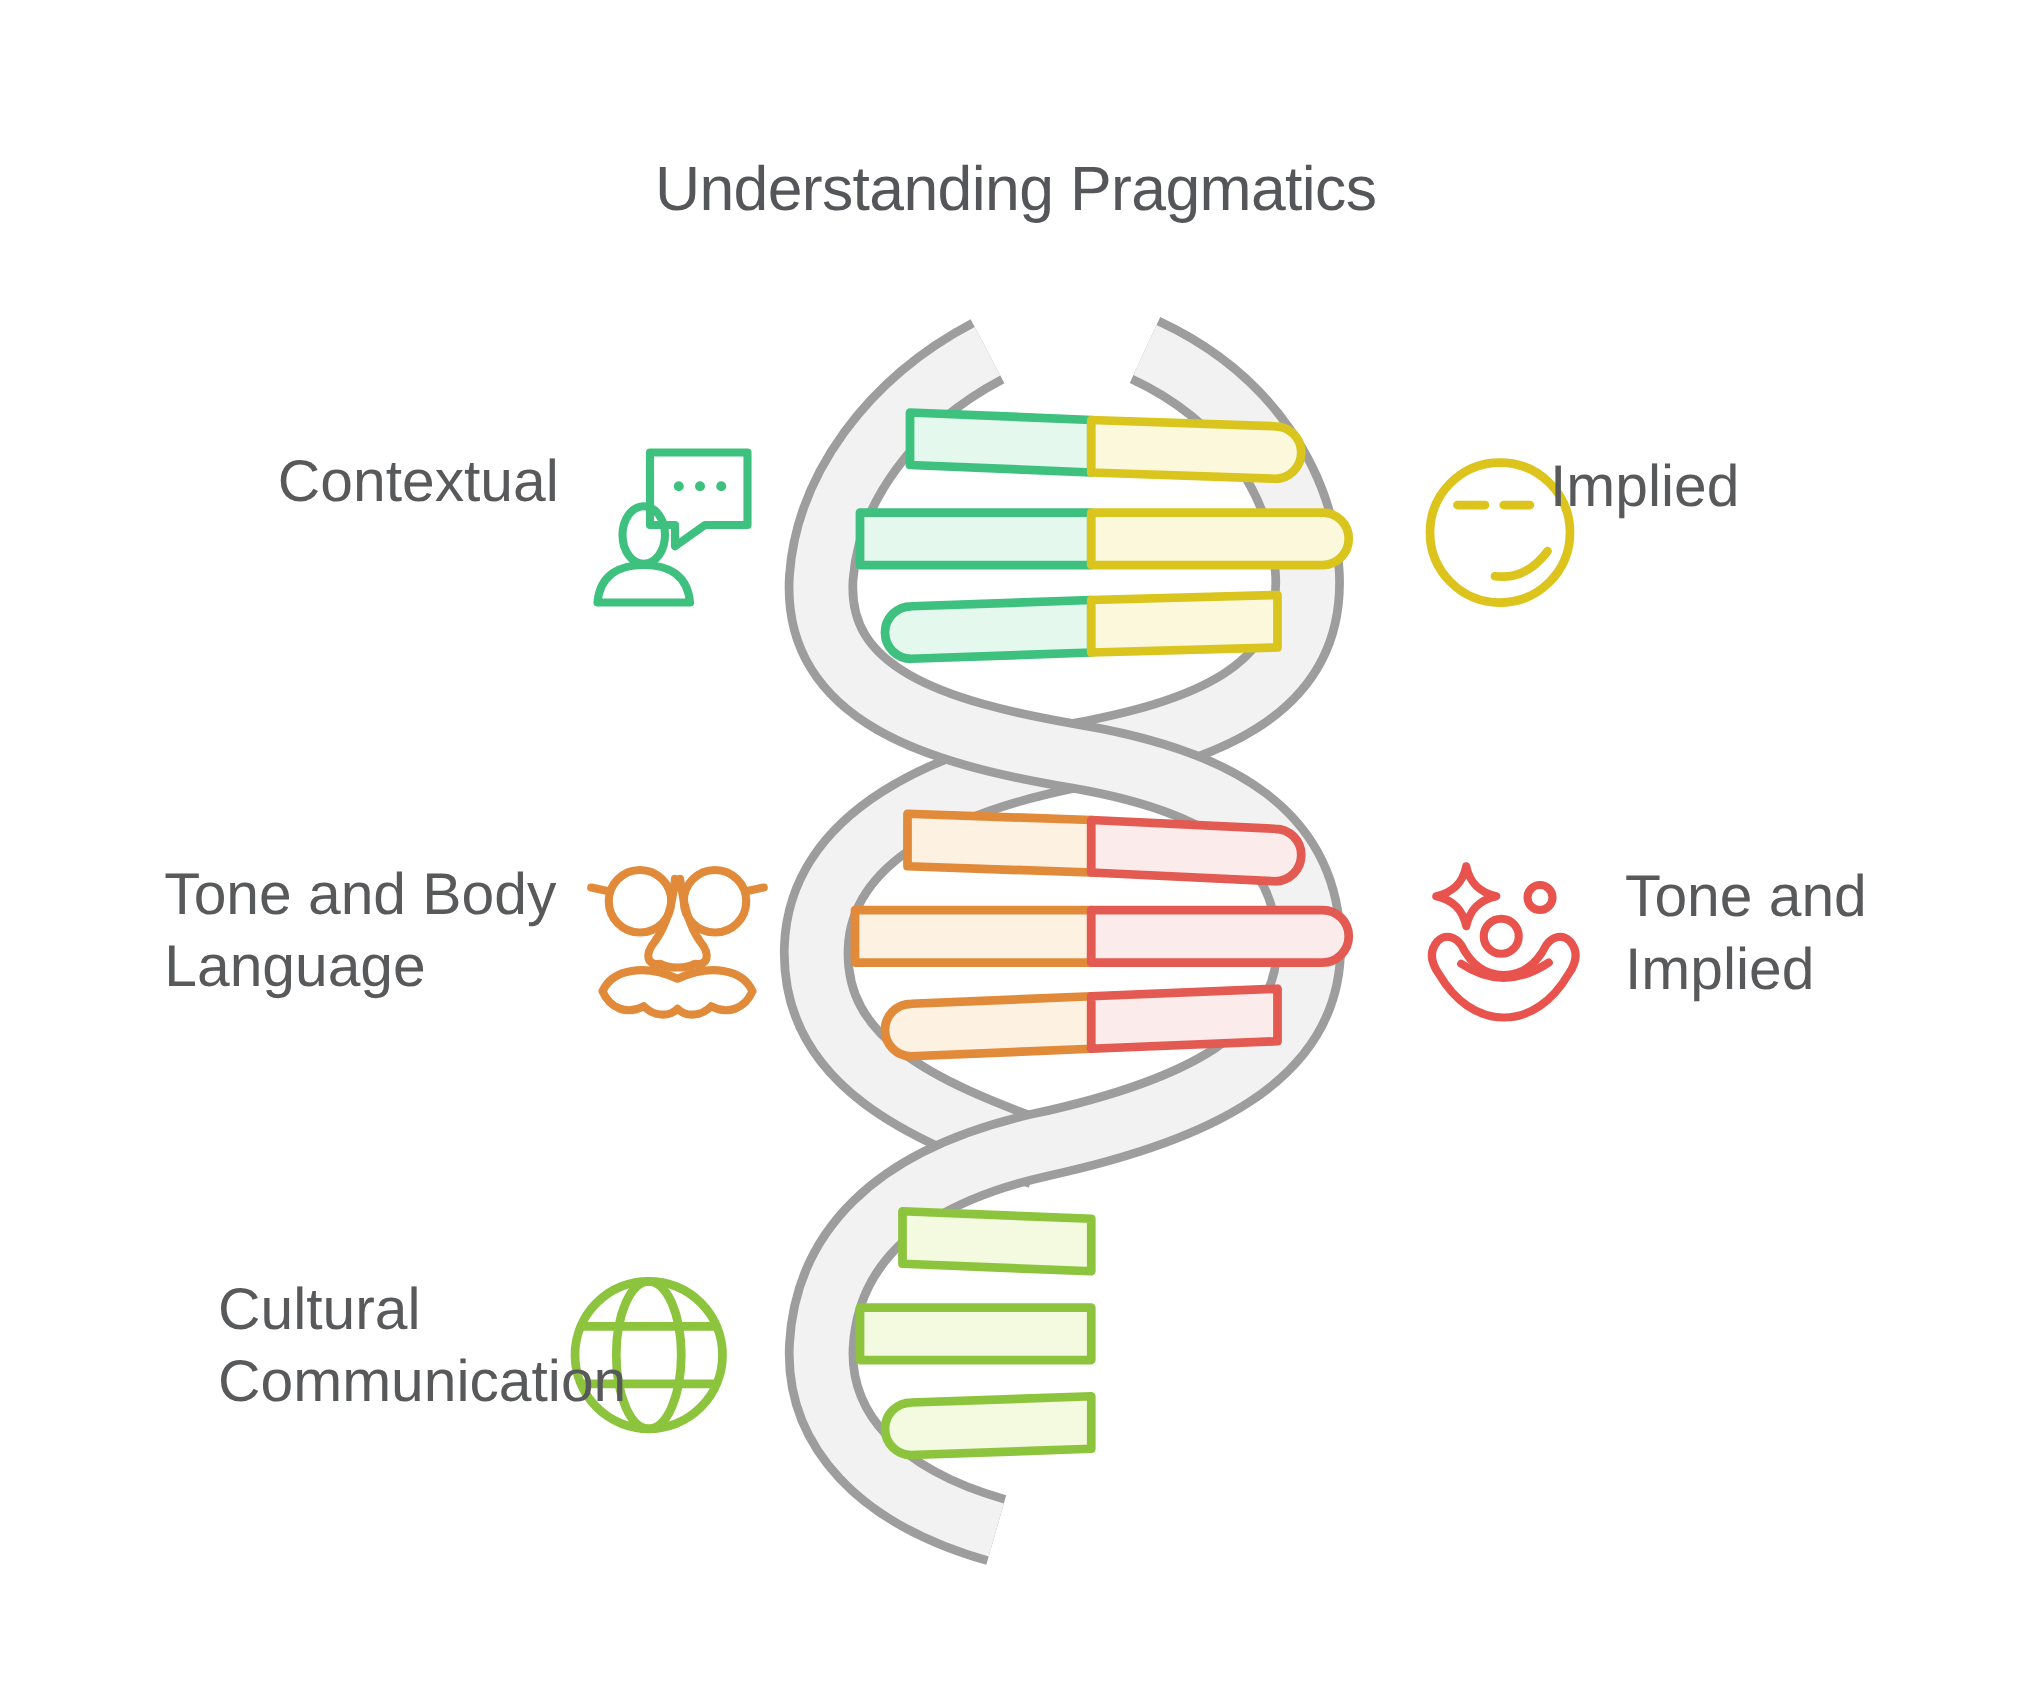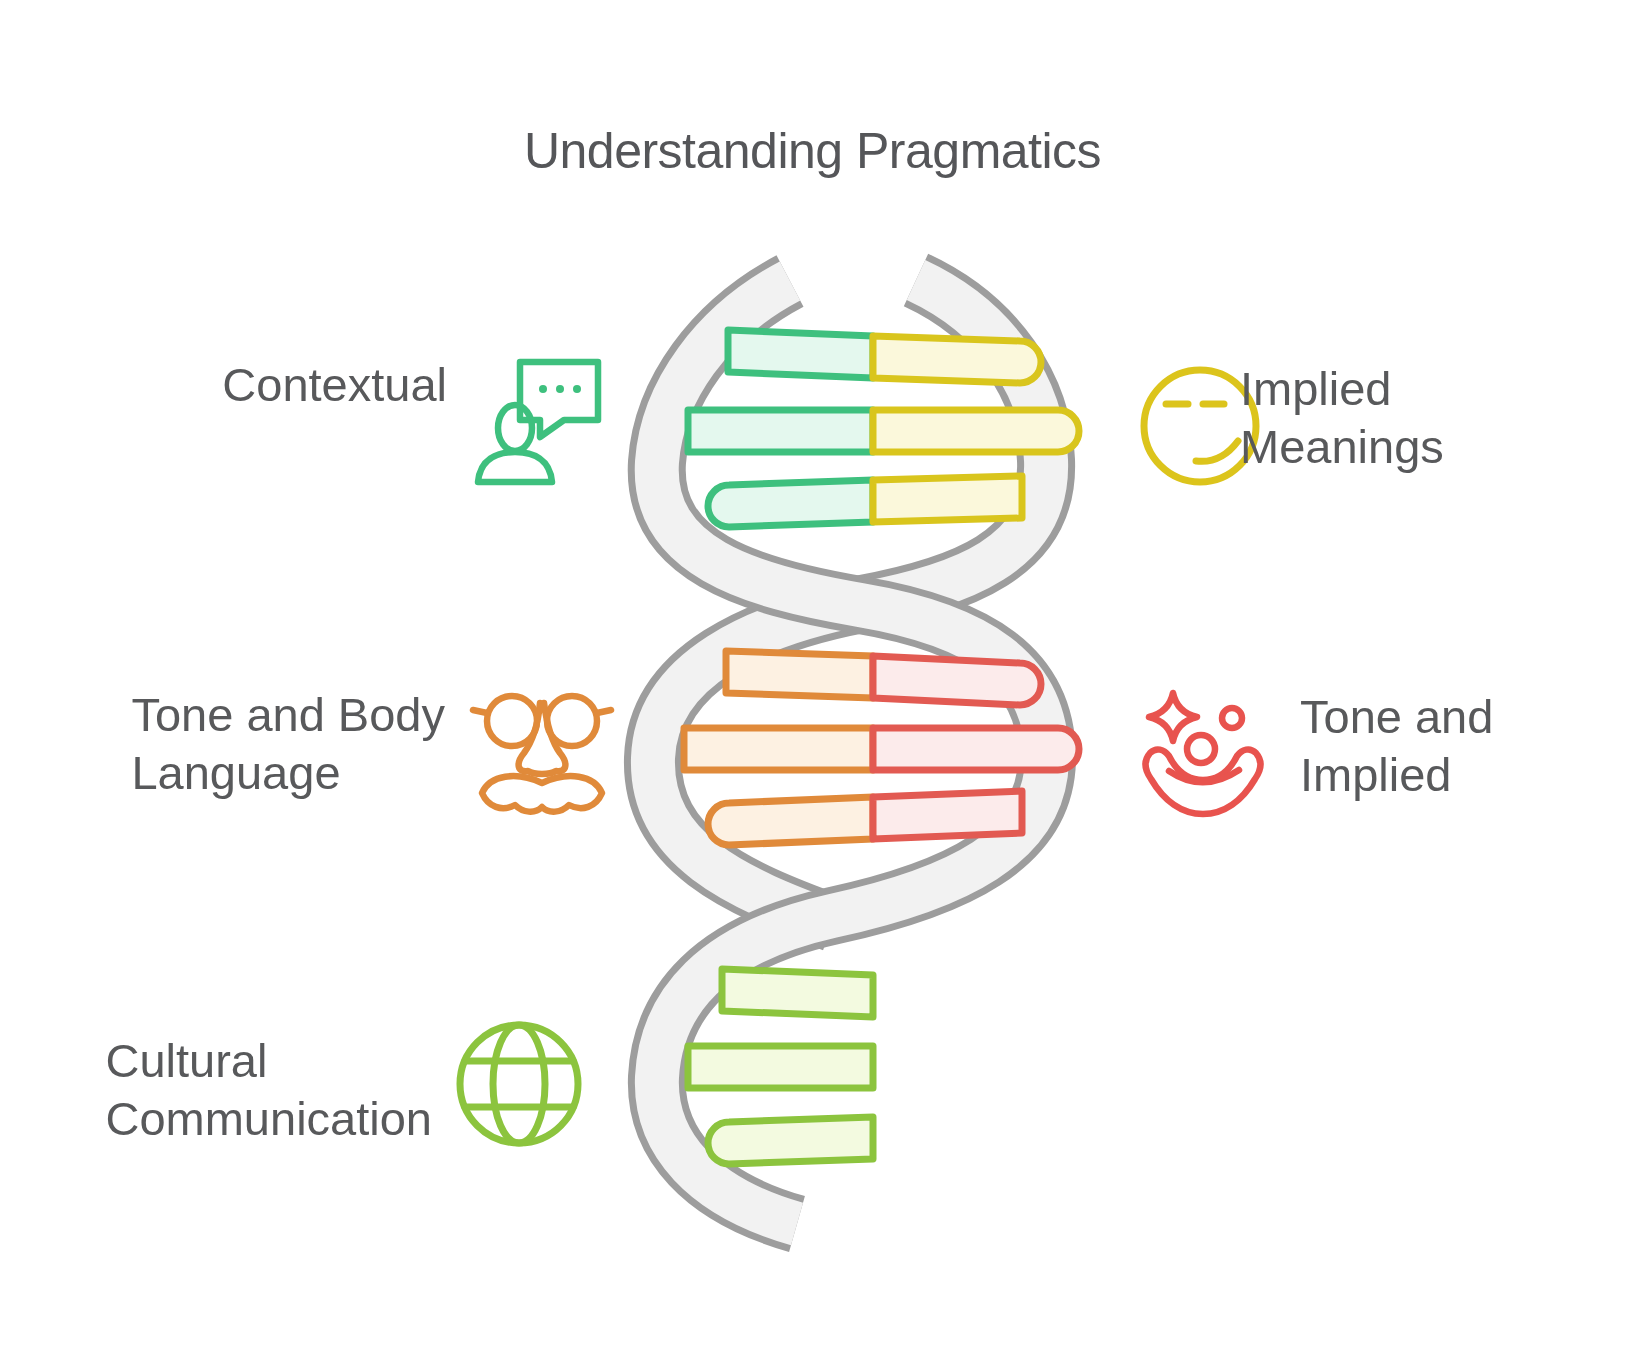--- a/index.html
+++ b/index.html
@@ -113,31 +113,30 @@
   </svg>
 
   <div class="page-title">Understanding Pragmatics</div>
 
   <div class="label align-right" style="right:1178px; top:356px;">
     <div>Contextual</div>
   </div>
 
   <div class="label align-left" style="left:1240px; top:360px;">
     <div>Implied</div>
-    <div>Meanings</div>
   </div>
 
   <div class="label align-right" style="right:1180px; top:686px;">
     <div>Tone and Body</div>
     <div>Language</div>
   </div>
 
   <div class="label align-left" style="left:1300px; top:688px;">
     <div>Tone and</div>
     <div>Implied</div>
   </div>
 
-  <div class="label align-right" style="right:1193px; top:1018px;margin-top:14px;">
+  <div class="label align-right" style="right:1124px; top:1018px;">
     <div>Cultural</div>
     <div>Communication</div>
   </div>
 
 </div>
 
 </body></html>

